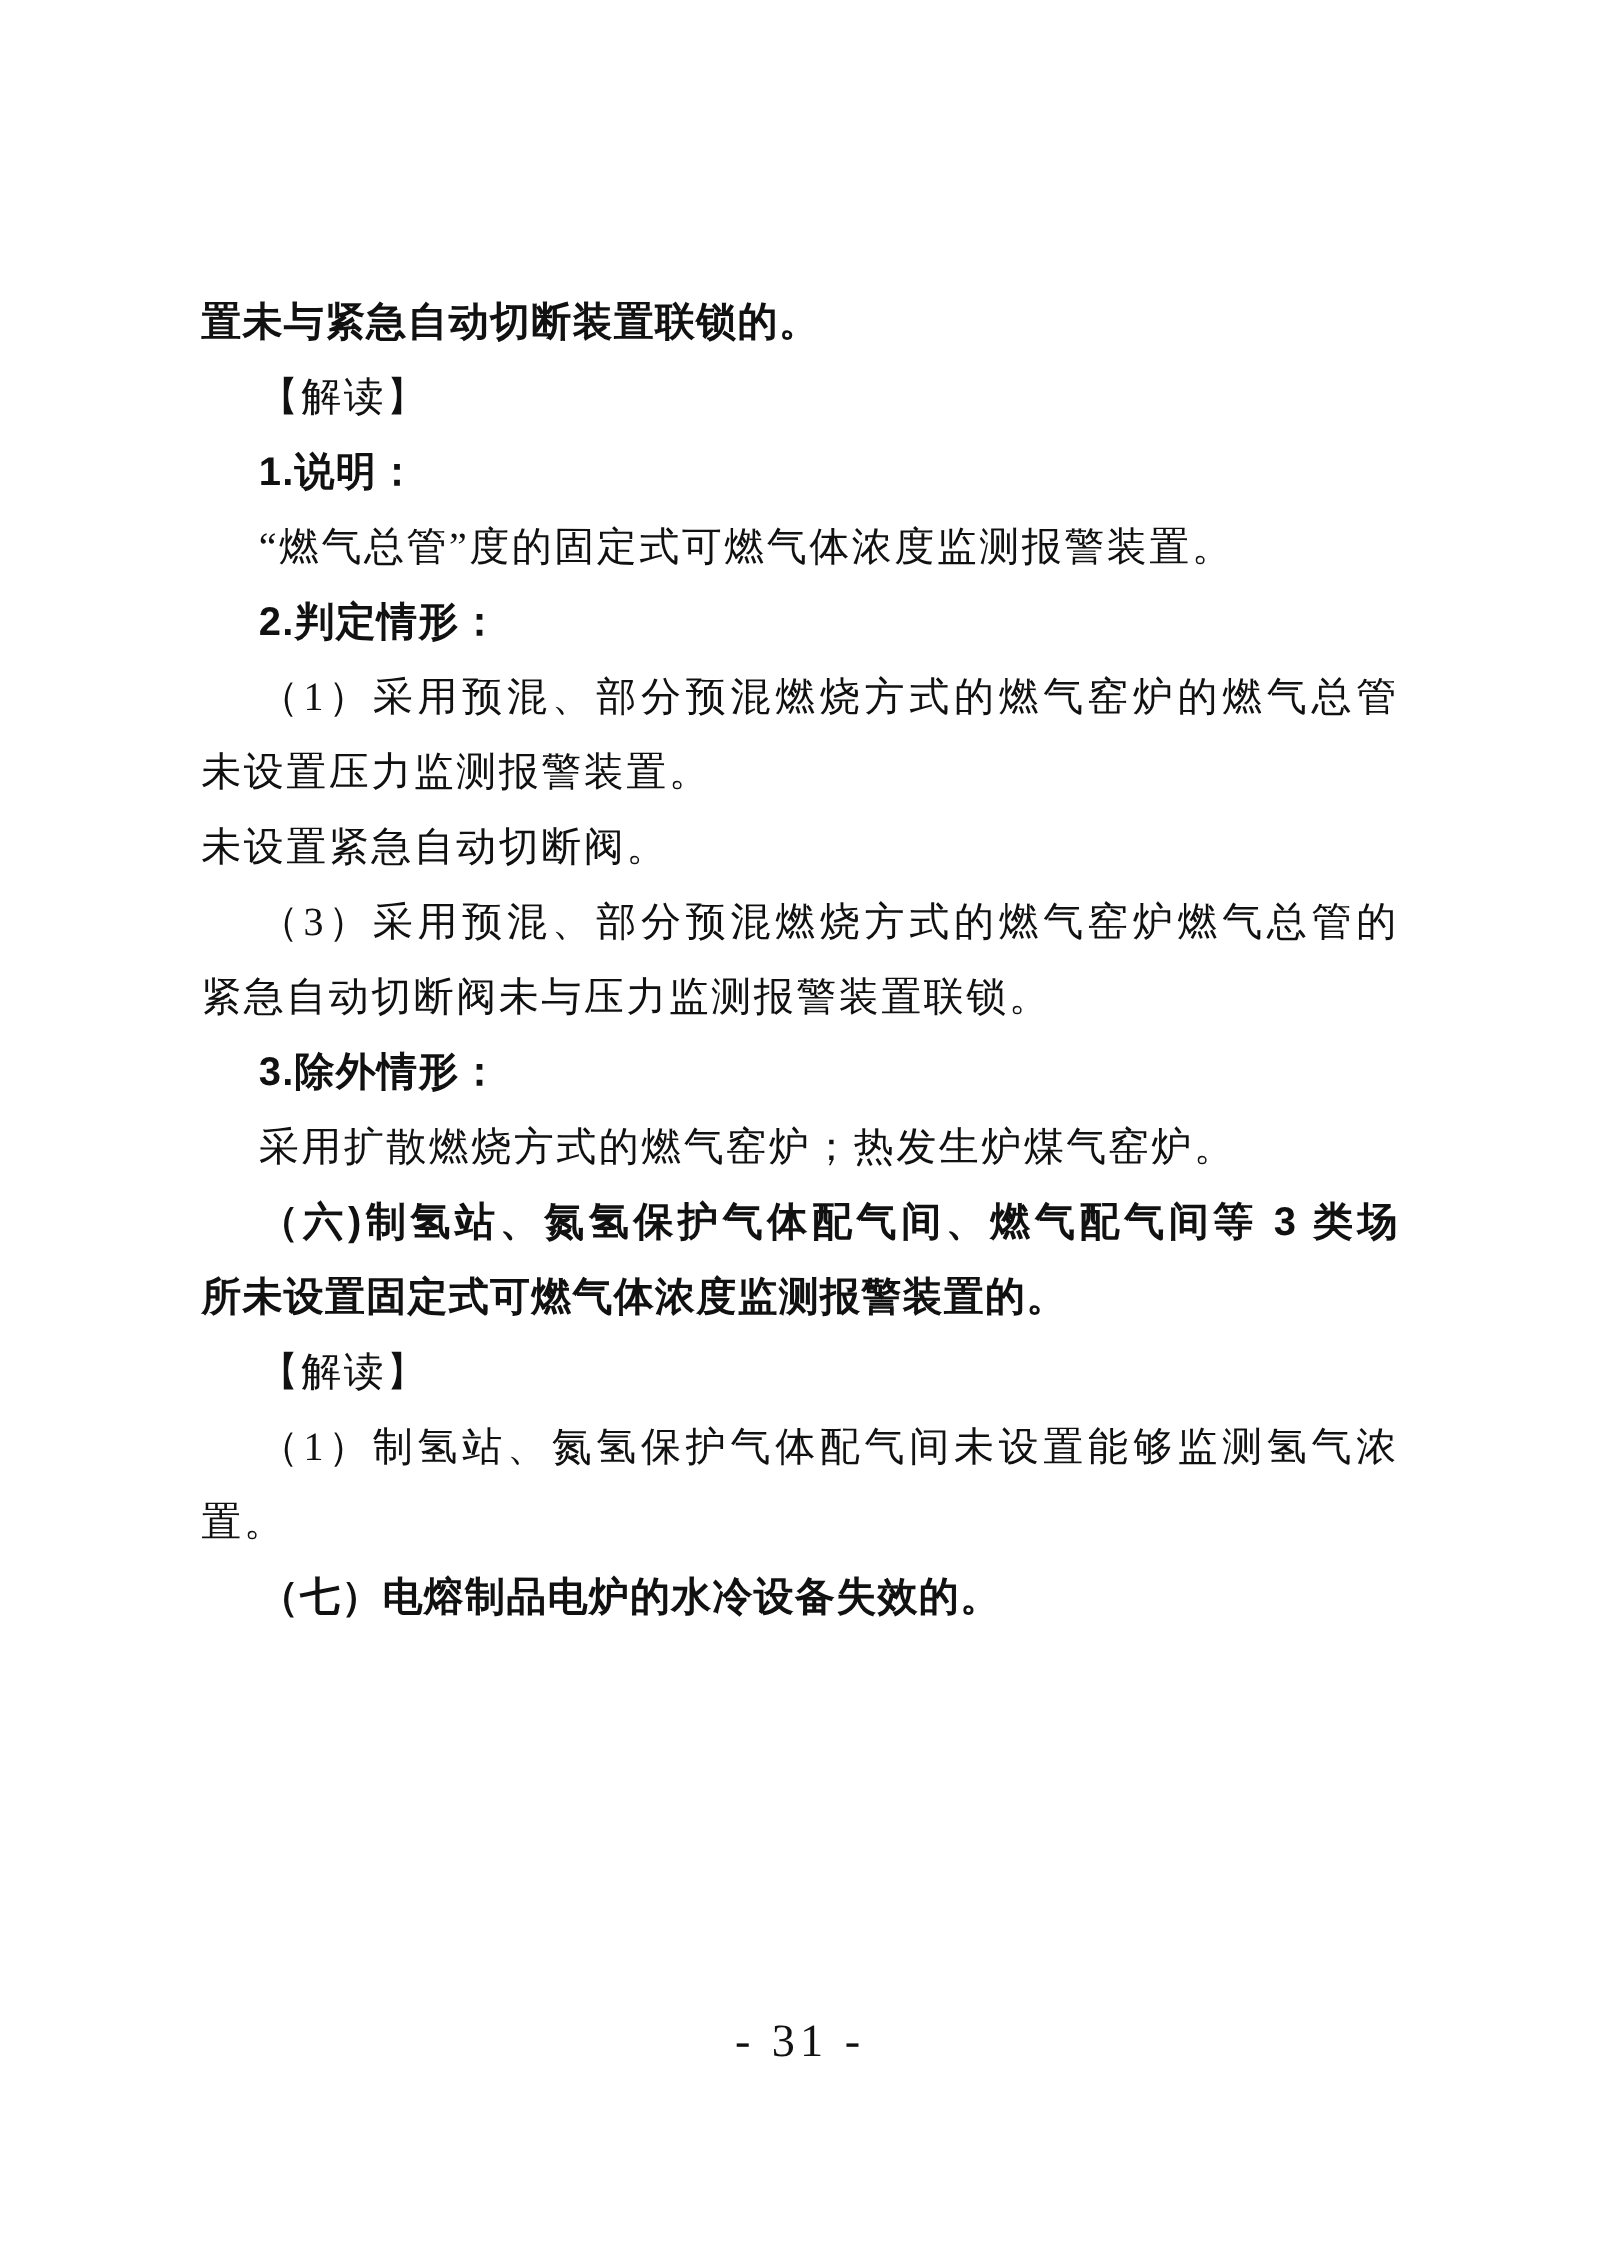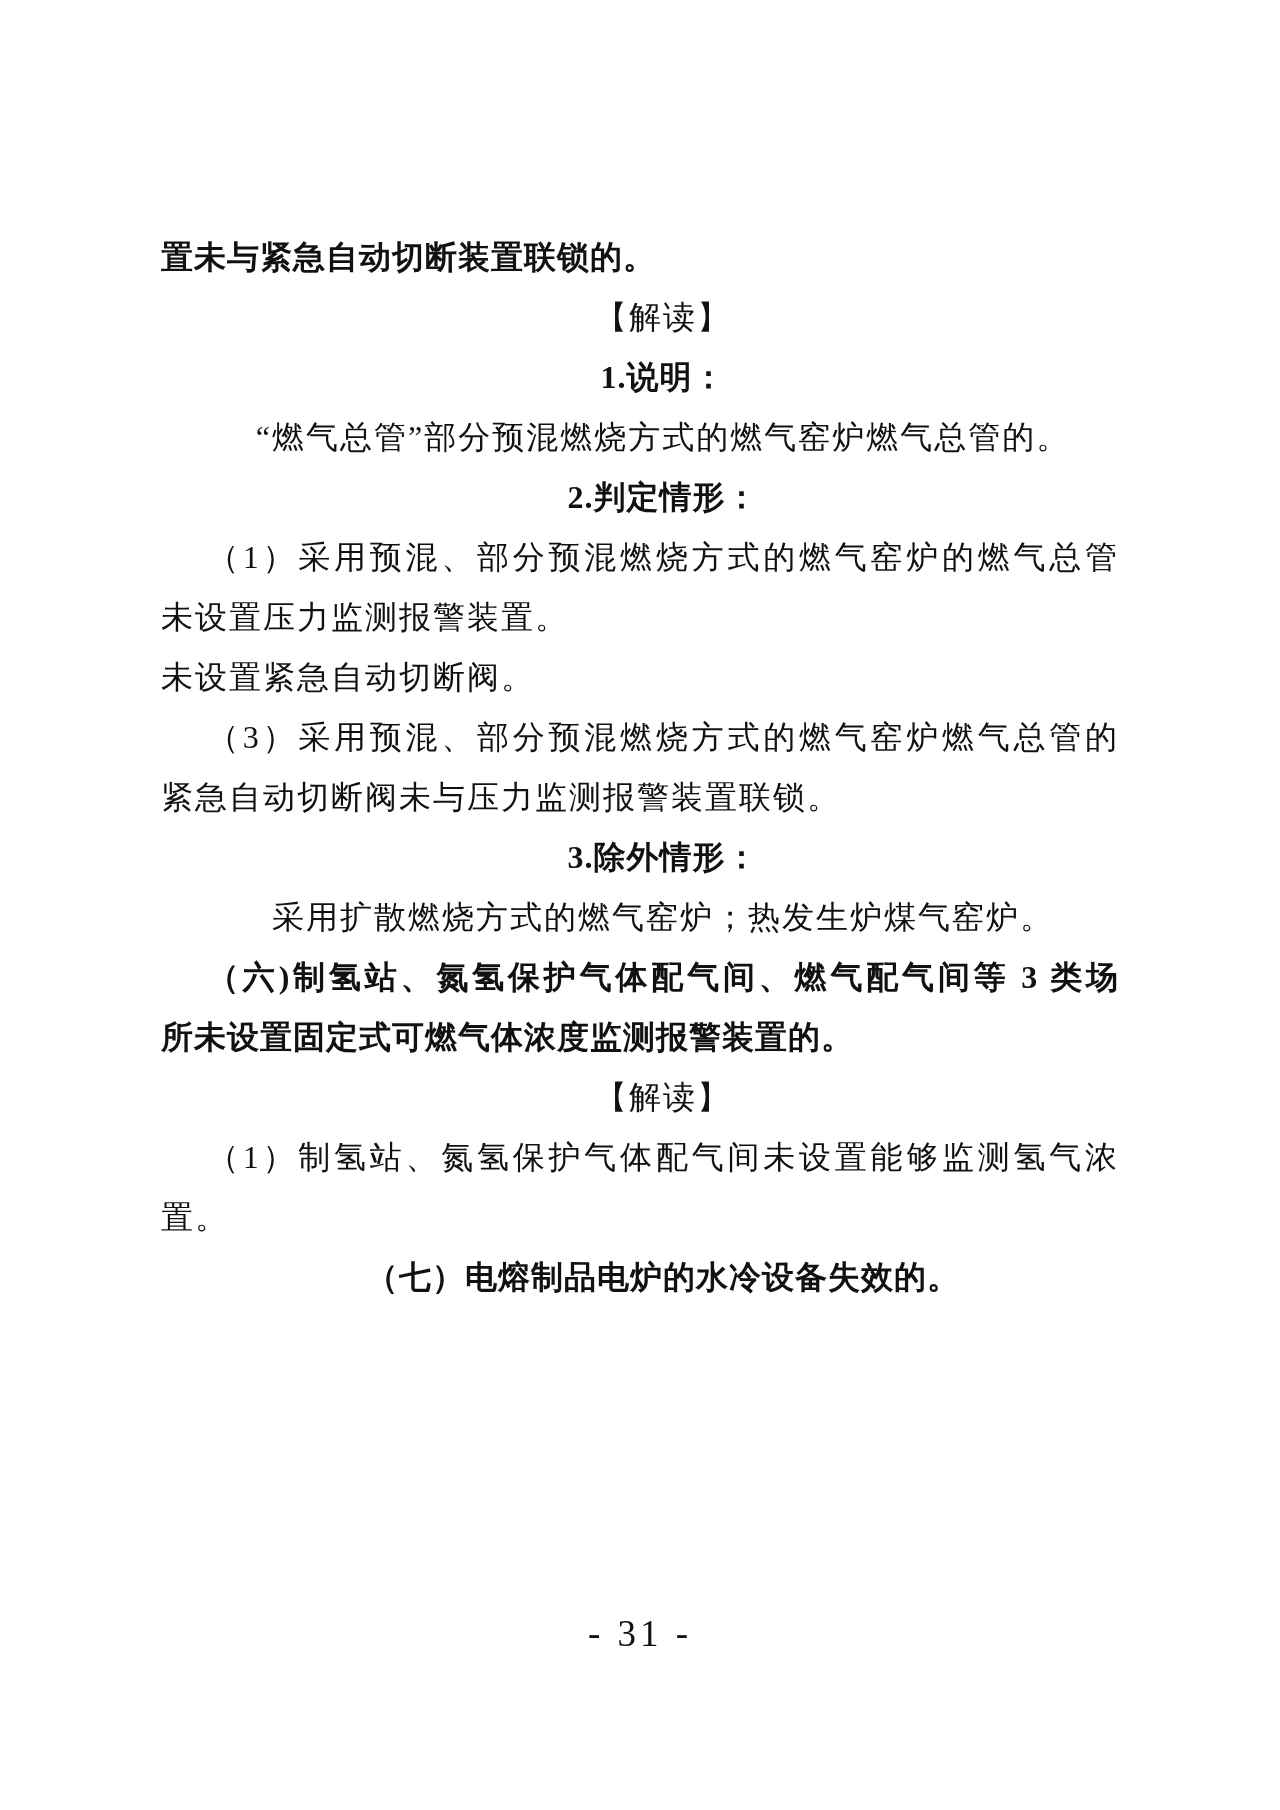--- a/index.html
+++ b/index.html
@@ -26,26 +26,25 @@
     line-height: 60px;
     font-size: 32px;
     color: #111111;
     letter-spacing: 2px;
     text-align: left;
     font-family: "Liberation Serif", "DejaVu Serif", serif;
     font-weight: 400;
   }
   .line.bold {
     font-weight: 700;
-    font-family: Liberation Serif, serif;
+    font-family: Liberation Sans, sans-serif;
     letter-spacing: 1px;
   }
   .line.indent {
     text-indent: 46px;
-    text-align: center;
   }
   .line.fill {
     text-align: justify;
     text-align-last: justify;
   }
   .page-number {
     position: absolute;
     left: 0;
     right: 0;
     top: 1612px;
@@ -57,21 +56,21 @@
   }
 </style>
 </head>
 <body>
 
 <div class="page">
   <div class="content">
       <div class="line bold">置未与紧急自动切断装置联锁的。</div>
       <div class="line indent">【解读】</div>
       <div class="line bold indent">1.说明：</div>
-      <div class="line indent">“燃气总管”部分预混燃烧方式的燃气窑炉燃气总管的。</div>
+      <div class="line indent">“燃气总管”度的固定式可燃气体浓度监测报警装置。</div>
       <div class="line bold indent">2.判定情形：</div>
       <div class="line indent fill">（1）采用预混、部分预混燃烧方式的燃气窑炉的燃气总管</div>
       <div class="line">未设置压力监测报警装置。</div>
       <div class="line">未设置紧急自动切断阀。</div>
       <div class="line indent fill">（3）采用预混、部分预混燃烧方式的燃气窑炉燃气总管的</div>
       <div class="line">紧急自动切断阀未与压力监测报警装置联锁。</div>
       <div class="line bold indent">3.除外情形：</div>
       <div class="line indent">采用扩散燃烧方式的燃气窑炉；热发生炉煤气窑炉。</div>
       <div class="line bold indent fill">（六)制氢站、氮氢保护气体配气间、燃气配气间等 3 类场</div>
       <div class="line bold">所未设置固定式可燃气体浓度监测报警装置的。</div>

